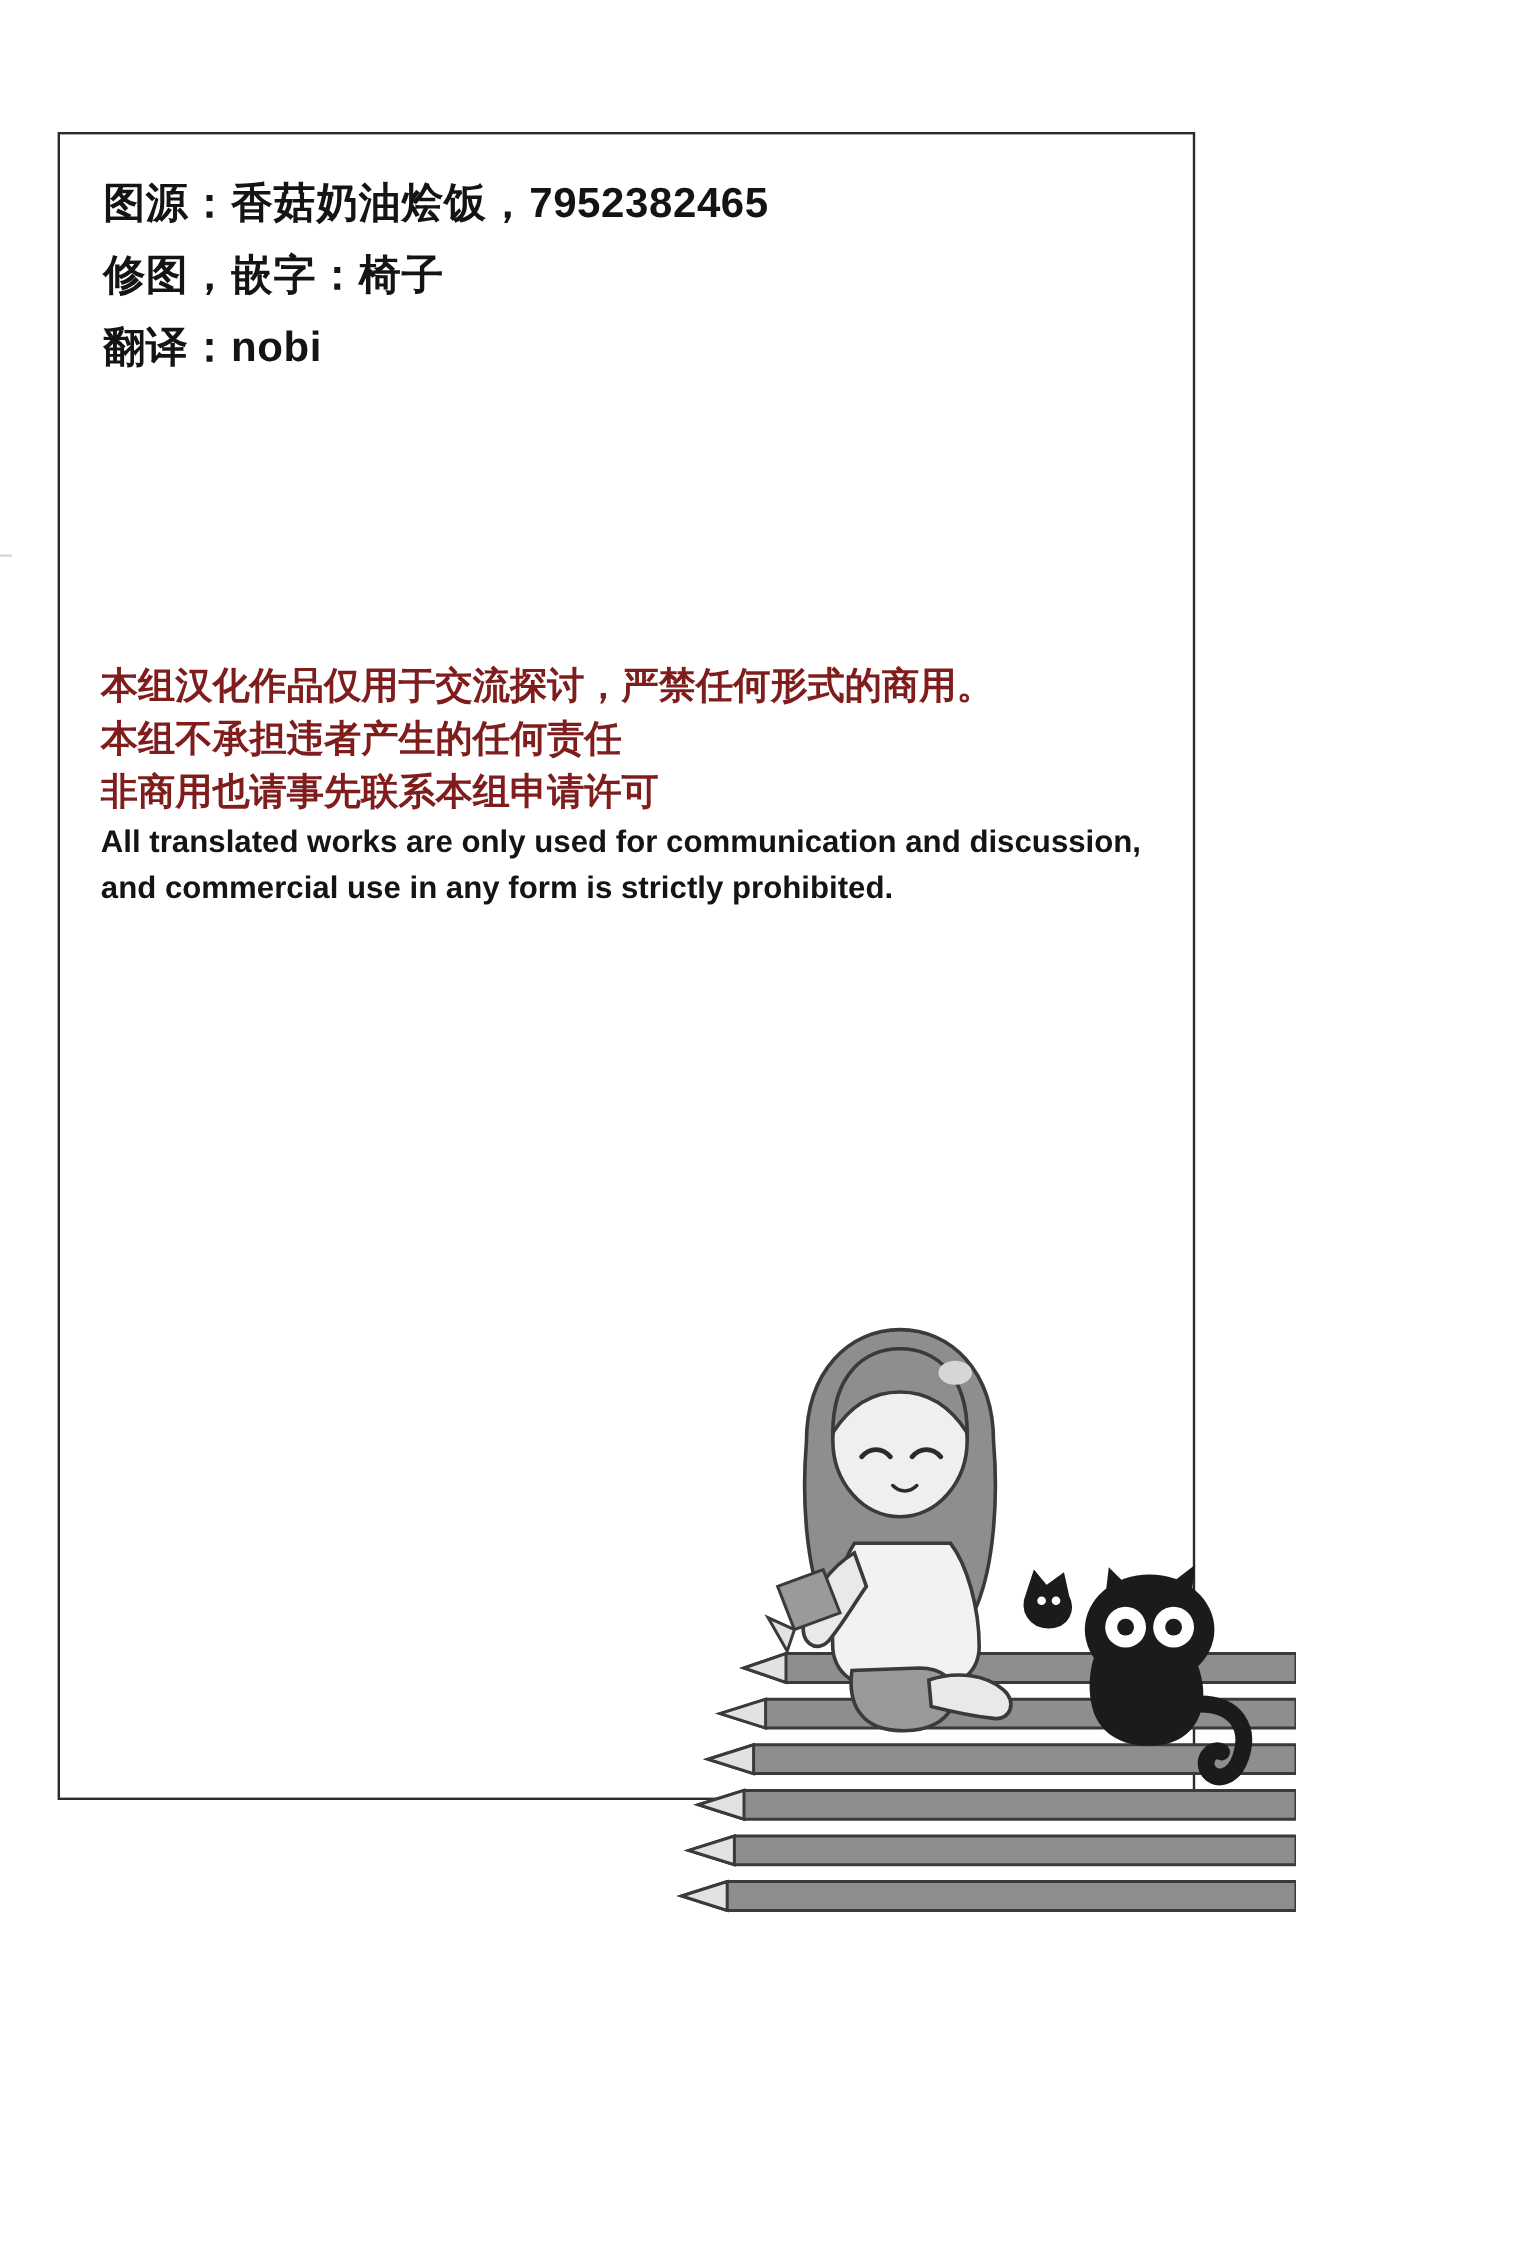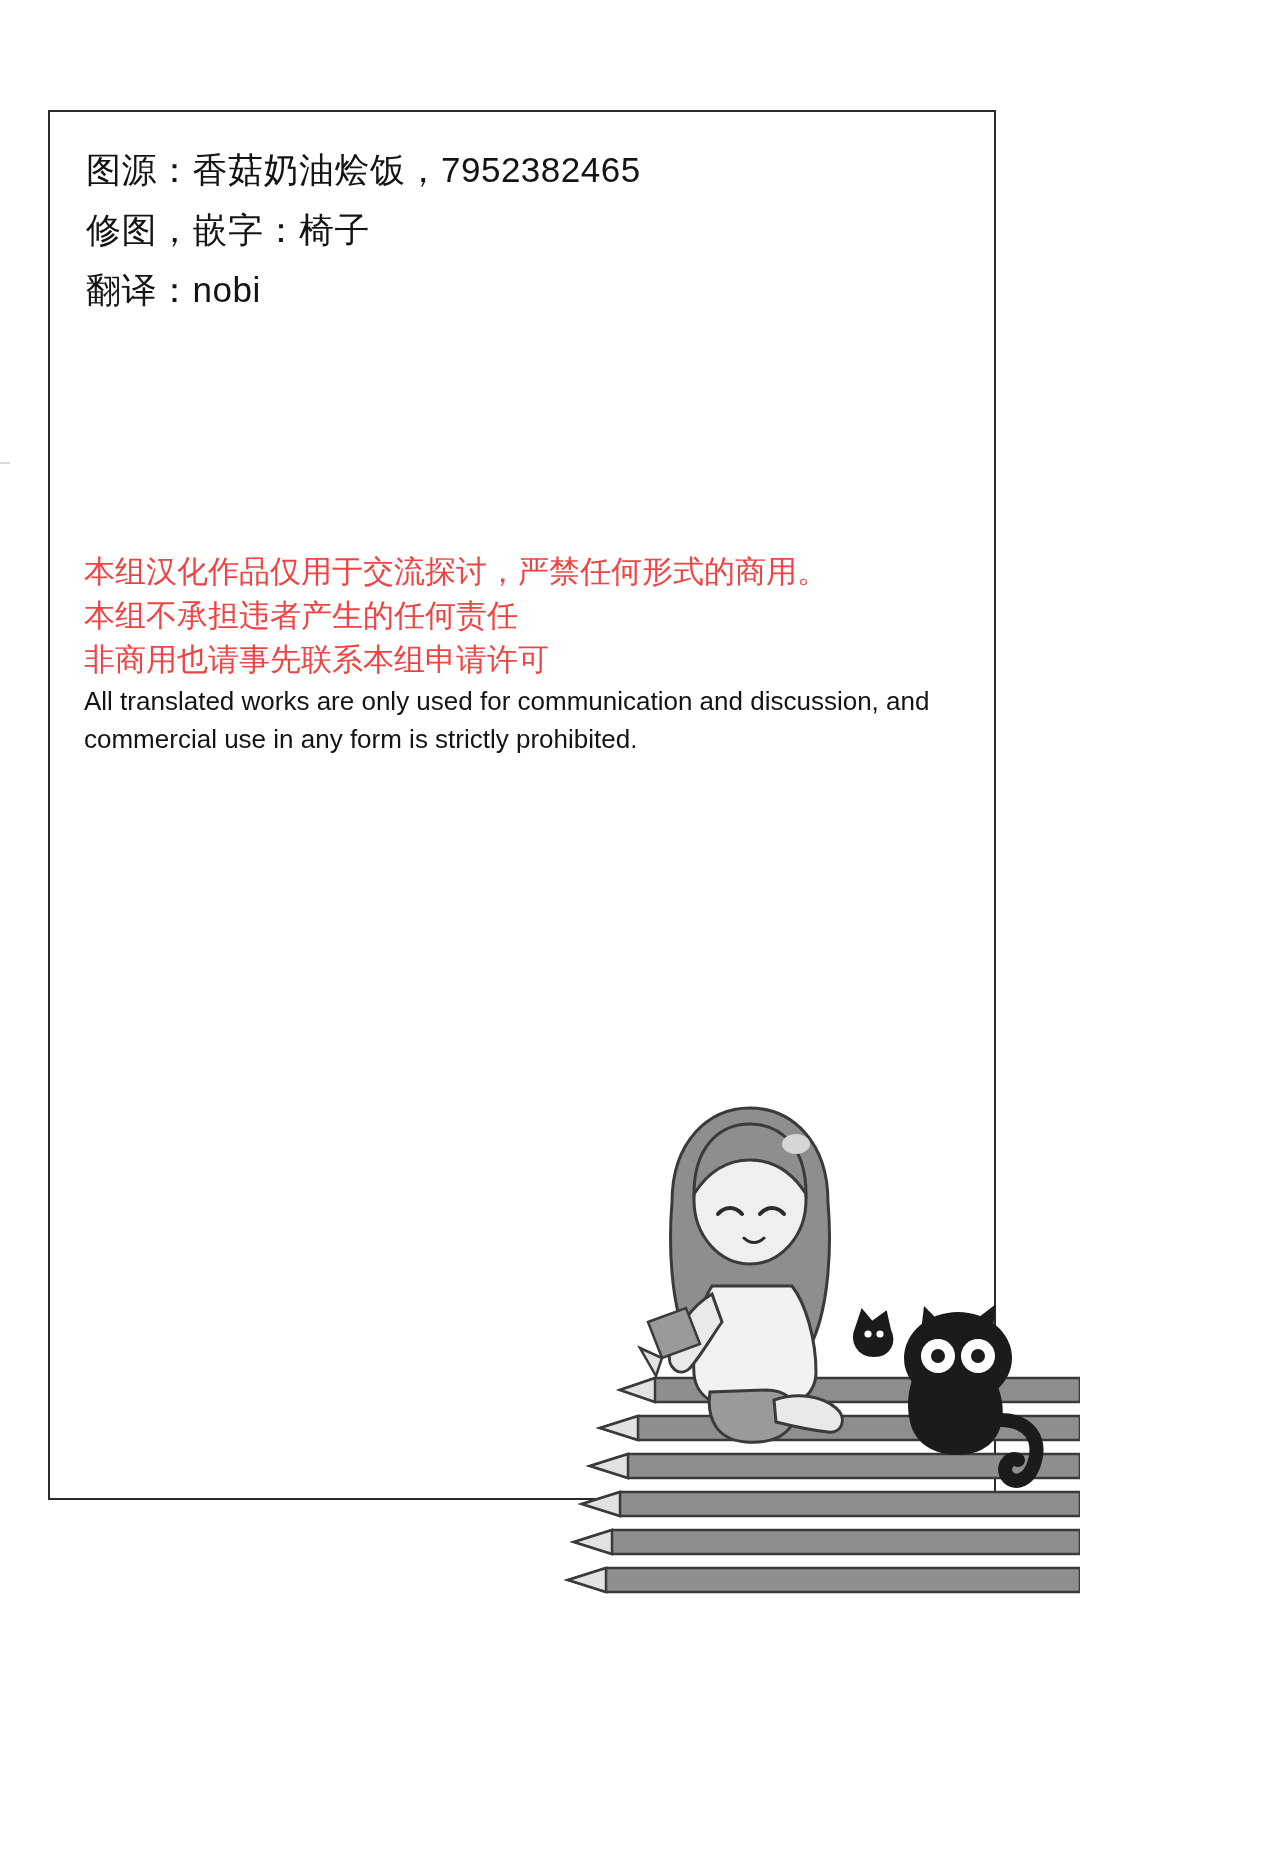--- a/index.html
+++ b/index.html
@@ -15,20 +15,21 @@
     color: #1a1a1a;
     overflow: hidden;
   }
 
   .page {
     position: absolute;
     left: 0; top: 0;
     width: 1280px;
     height: 1871px;
     background: #ffffff;
+    font-weight: bold;
   }
 
   
   .credit-frame {
     position: absolute;
     left: 48px;
     top: 110px;
     width: 948px;
     height: 1390px;
     border: 2px solid #2b2b2b;
@@ -52,21 +53,21 @@
 
   .notice-block {
     position: absolute;
     left: 84px;
     top: 550px;
     width: 890px;
   }
   .notice-cn {
     font-size: 31px;
     line-height: 1.42;
-    color: #ef4444;
+    color: #7f1d1d;
     white-space: pre;
   }
   .notice-en {
     font-size: 26px;
     line-height: 1.47;
     color: #141414;
   }
   .notice-en p {
     margin: 0;
   }

